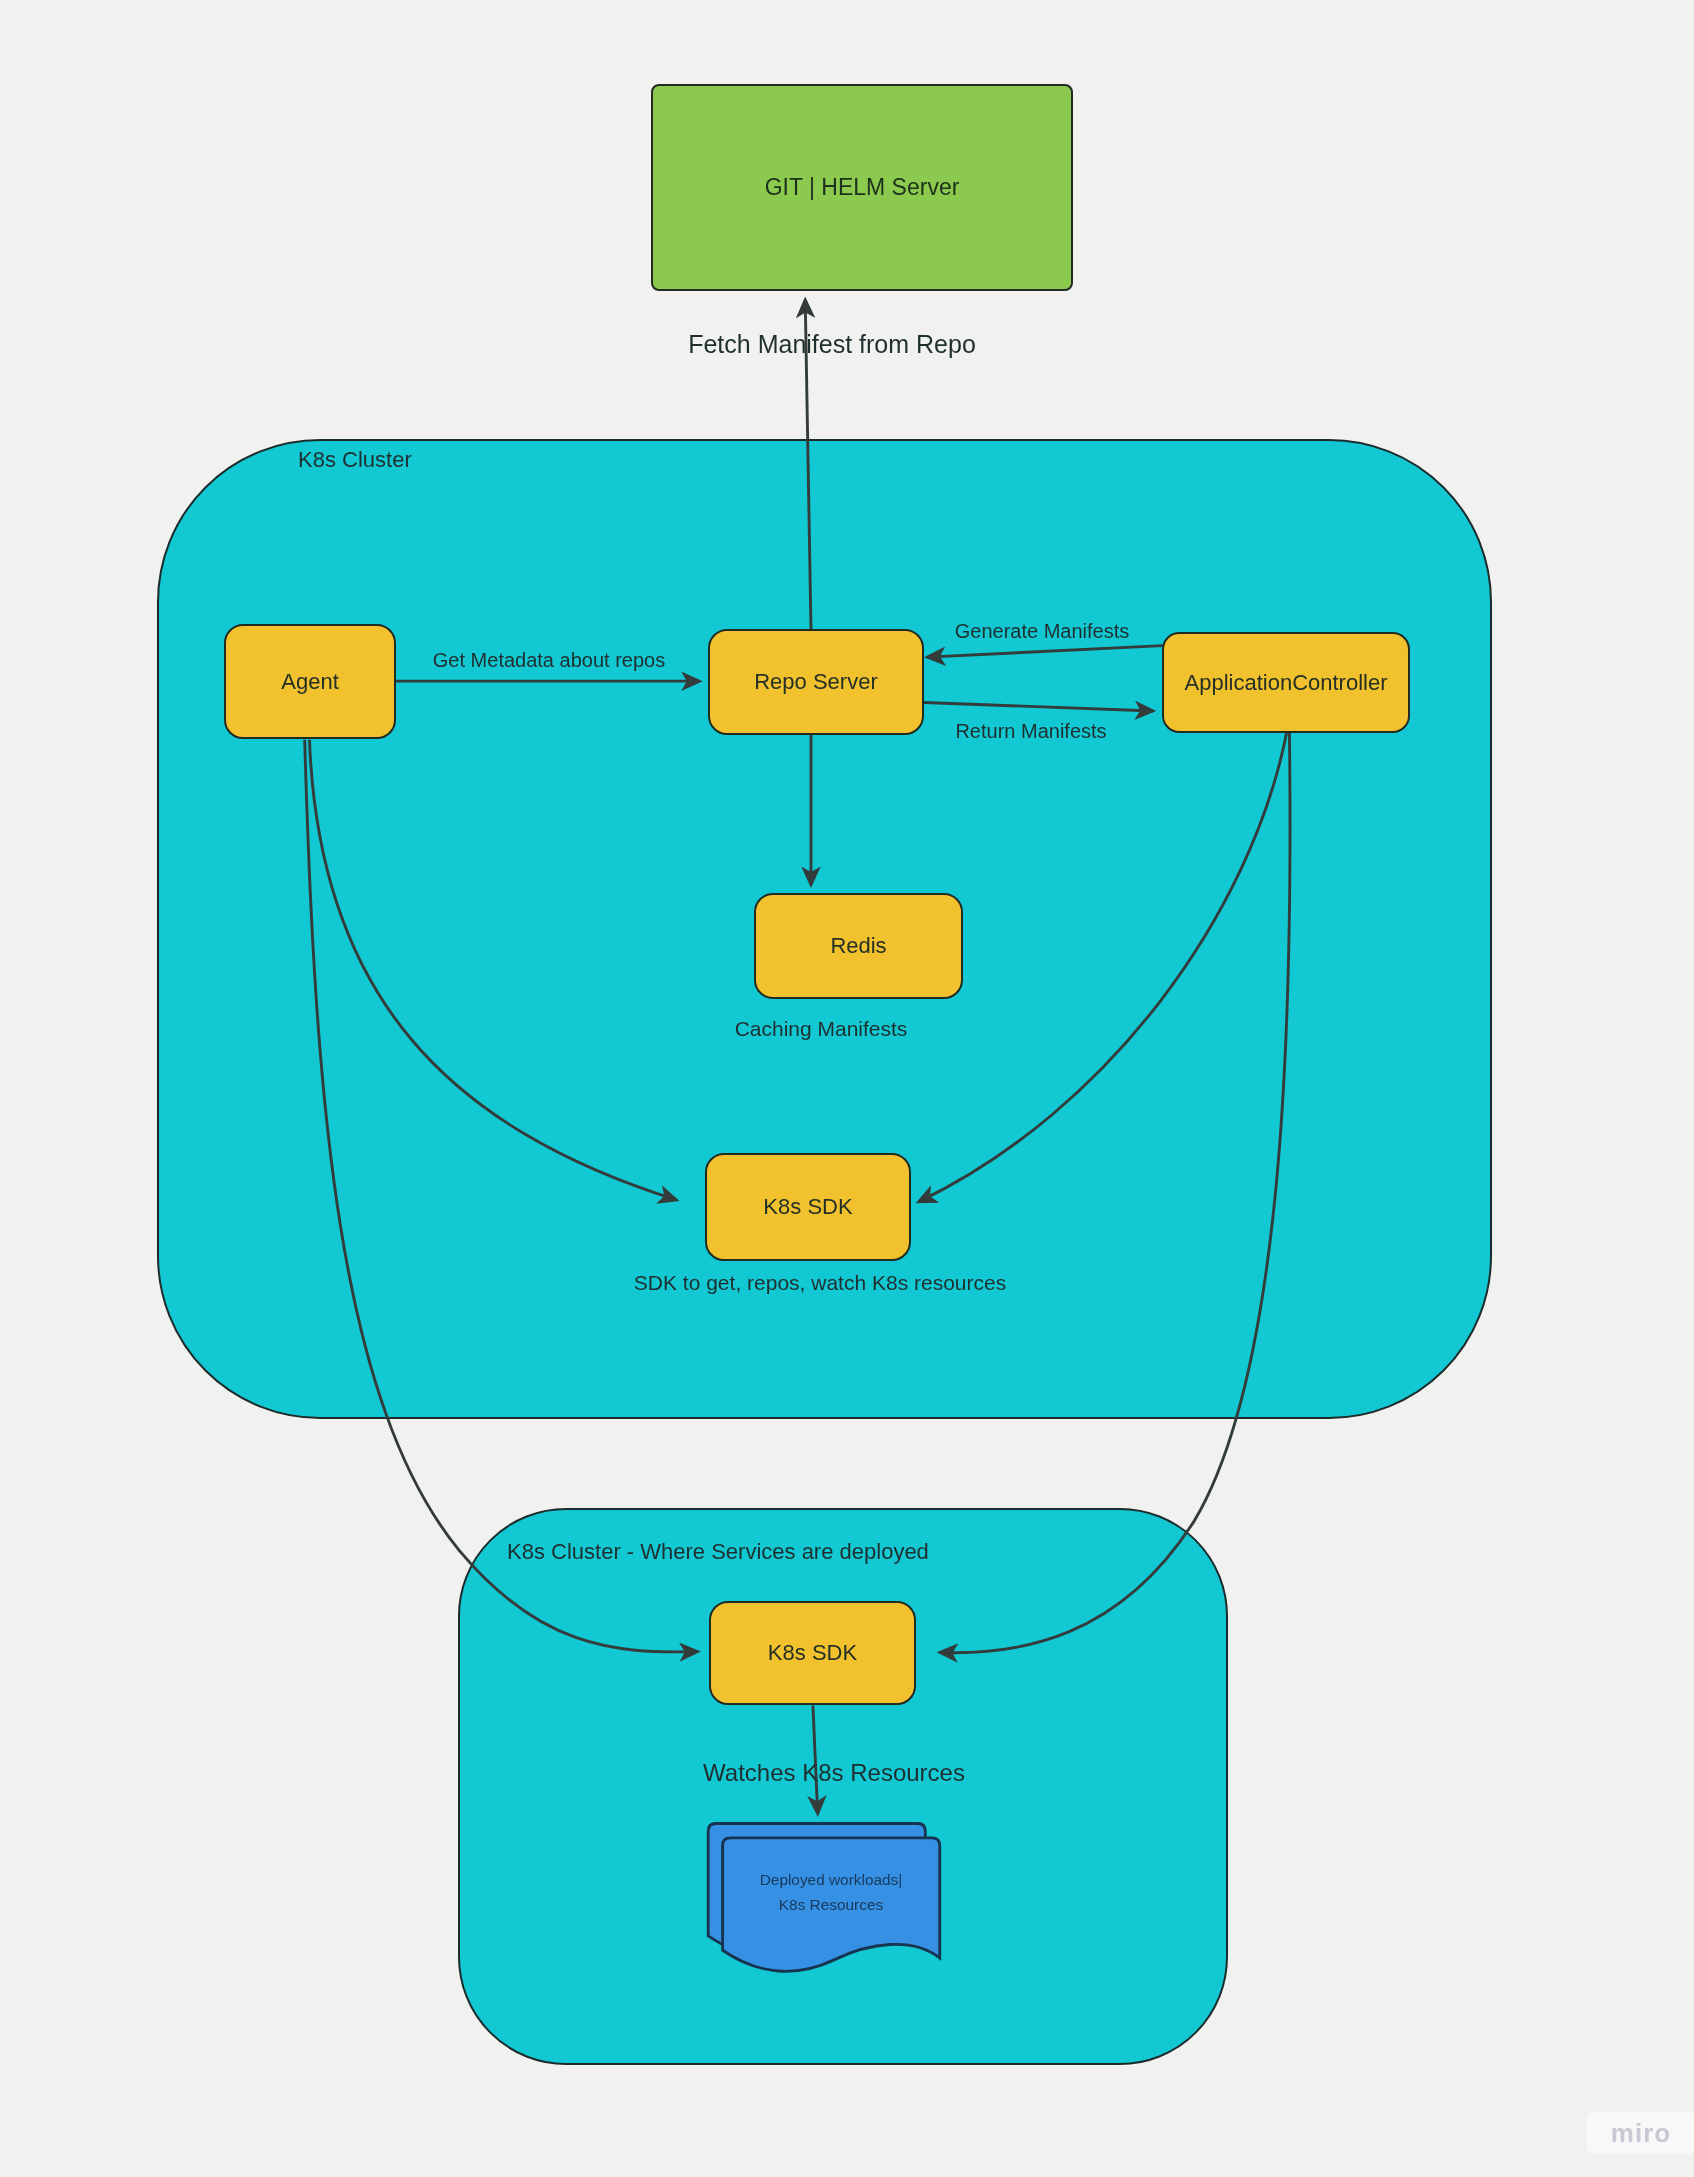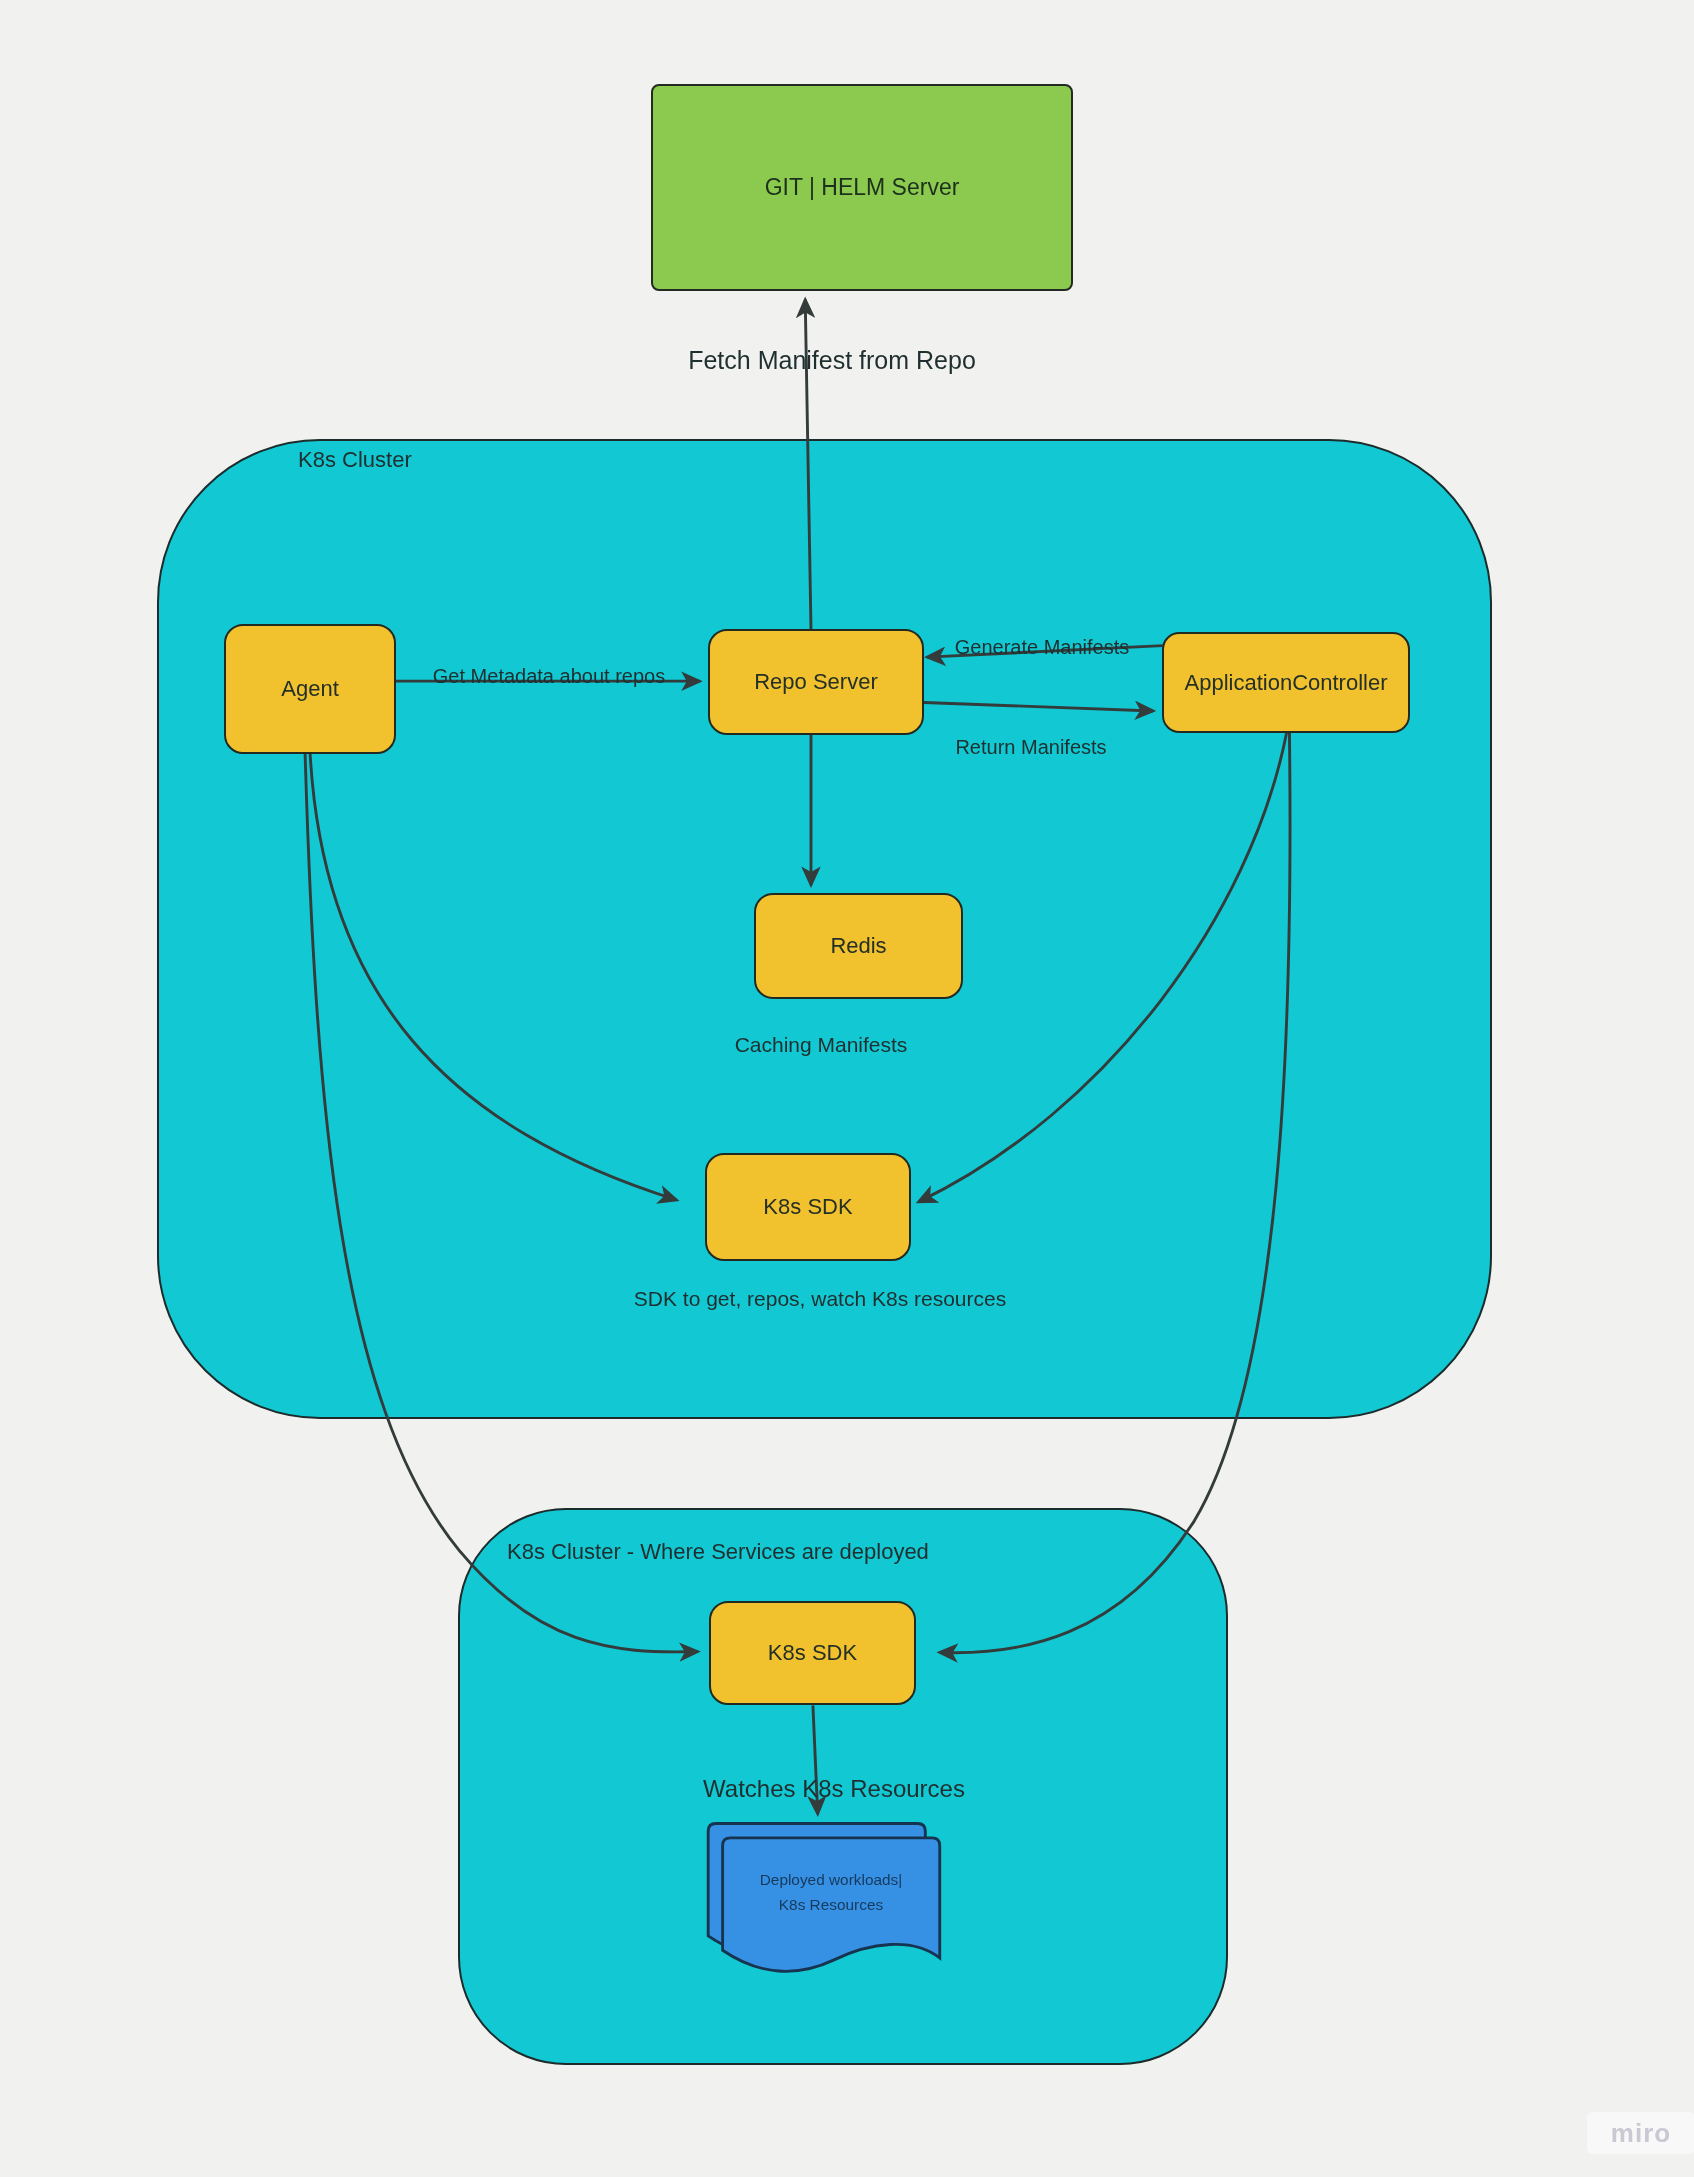--- a/index.html
+++ b/index.html
@@ -19,28 +19,28 @@
   .cluster-title.t1{left:298px;top:460px;}
   .cluster-title.t2{left:507px;top:1552px;}
 
   svg.layer{position:absolute;left:0;top:0;z-index:3;}
 
   .node{position:absolute;background:var(--yellow);border:2.9px solid #222a22;border-radius:19px;
         display:flex;align-items:center;justify-content:center;color:#243026;font-size:22px;
         box-sizing:border-box;z-index:4;white-space:nowrap;}
   .node.git{background:var(--green);border-radius:8px;font-size:23px;color:#1d301c;
             left:651px;top:84px;width:422px;height:207px;}
-  .node.agent{left:224px;top:624px;width:172px;height:130px;}
+  .node.agent{left:224px;top:624px;width:172px;height:115px;}
   .node.repo{left:708px;top:629px;width:216px;height:106px;}
   .node.ac{left:1162px;top:632px;width:248px;height:101px;border-radius:17.3px;}
   .node.redis{left:706px;top:893px;width:209px;height:106px;margin-left:48px;}
   .node.sdk1{left:705px;top:1153px;width:206px;height:108px;}
   .node.sdk2{left:709px;top:1601px;width:207px;height:104px;}
 
-  .lbl{position:absolute;color:var(--ink);white-space:nowrap;transform:translate(-50%,-50%);z-index:5;margin-top:16px;}
+  .lbl{position:absolute;color:var(--ink);white-space:nowrap;transform:translate(-50%,-50%);z-index:5;}
   .lbl.fetch{left:832px;top:344px;font-size:25px;}
   .lbl.getmeta{left:549px;top:660px;font-size:20px;}
   .lbl.generate{left:1042px;top:631px;font-size:20px;}
   .lbl.return{left:1031px;top:731px;font-size:20px;}
   .lbl.caching{left:821px;top:1029px;font-size:21px;}
   .lbl.sdknote{left:820px;top:1283px;font-size:21px;}
   .lbl.watches{left:834px;top:1773px;font-size:24px;}
 
   .doc-text{position:absolute;left:831px;top:1893px;transform:translate(-50%,-50%);z-index:5;
             color:var(--doc-text);font-size:15.4px;line-height:1.6;text-align:center;white-space:nowrap;}

